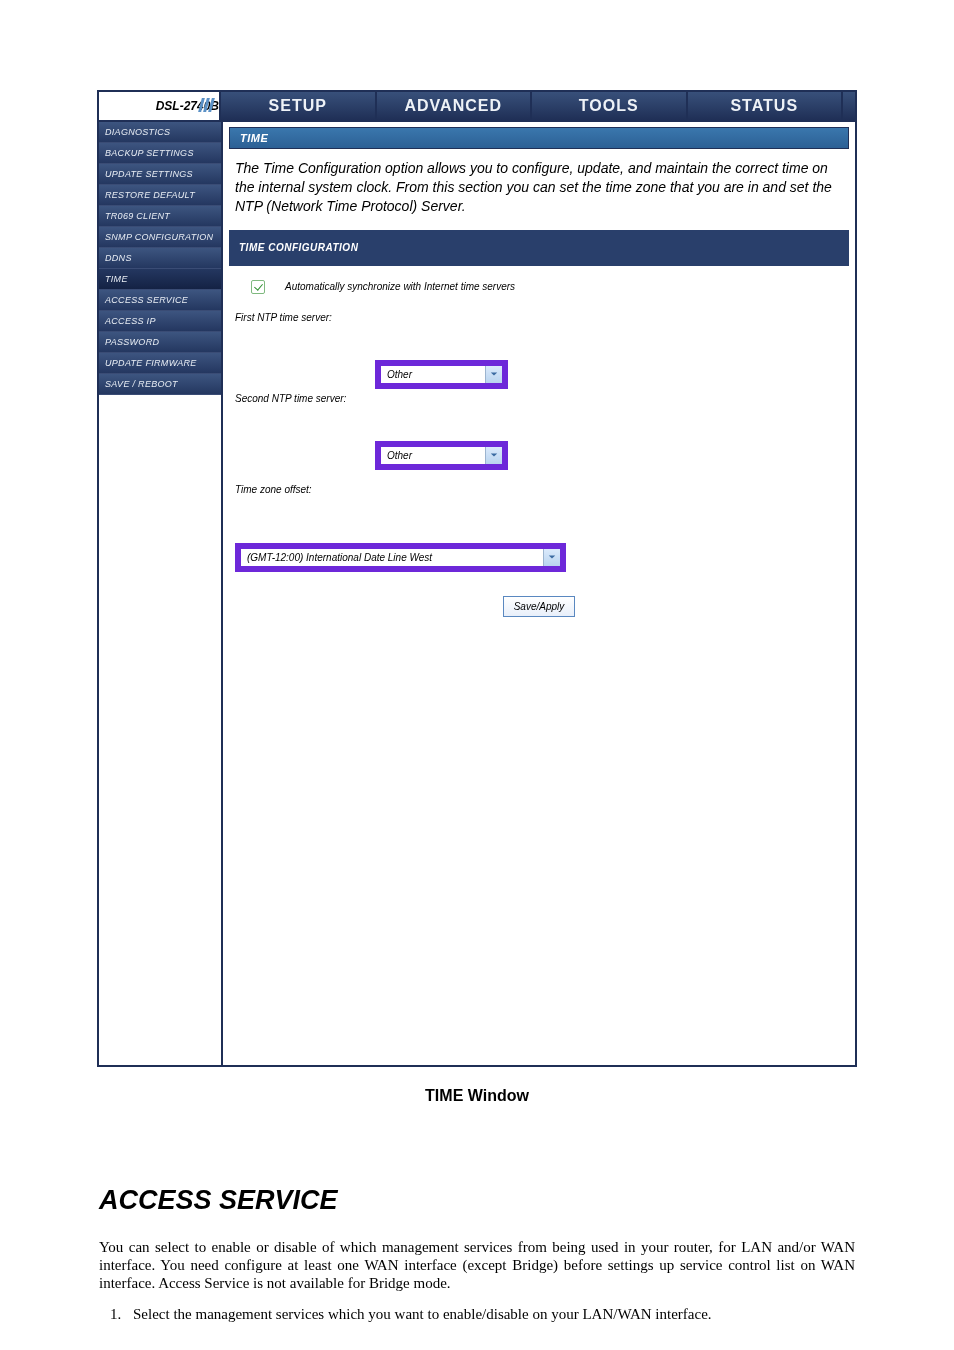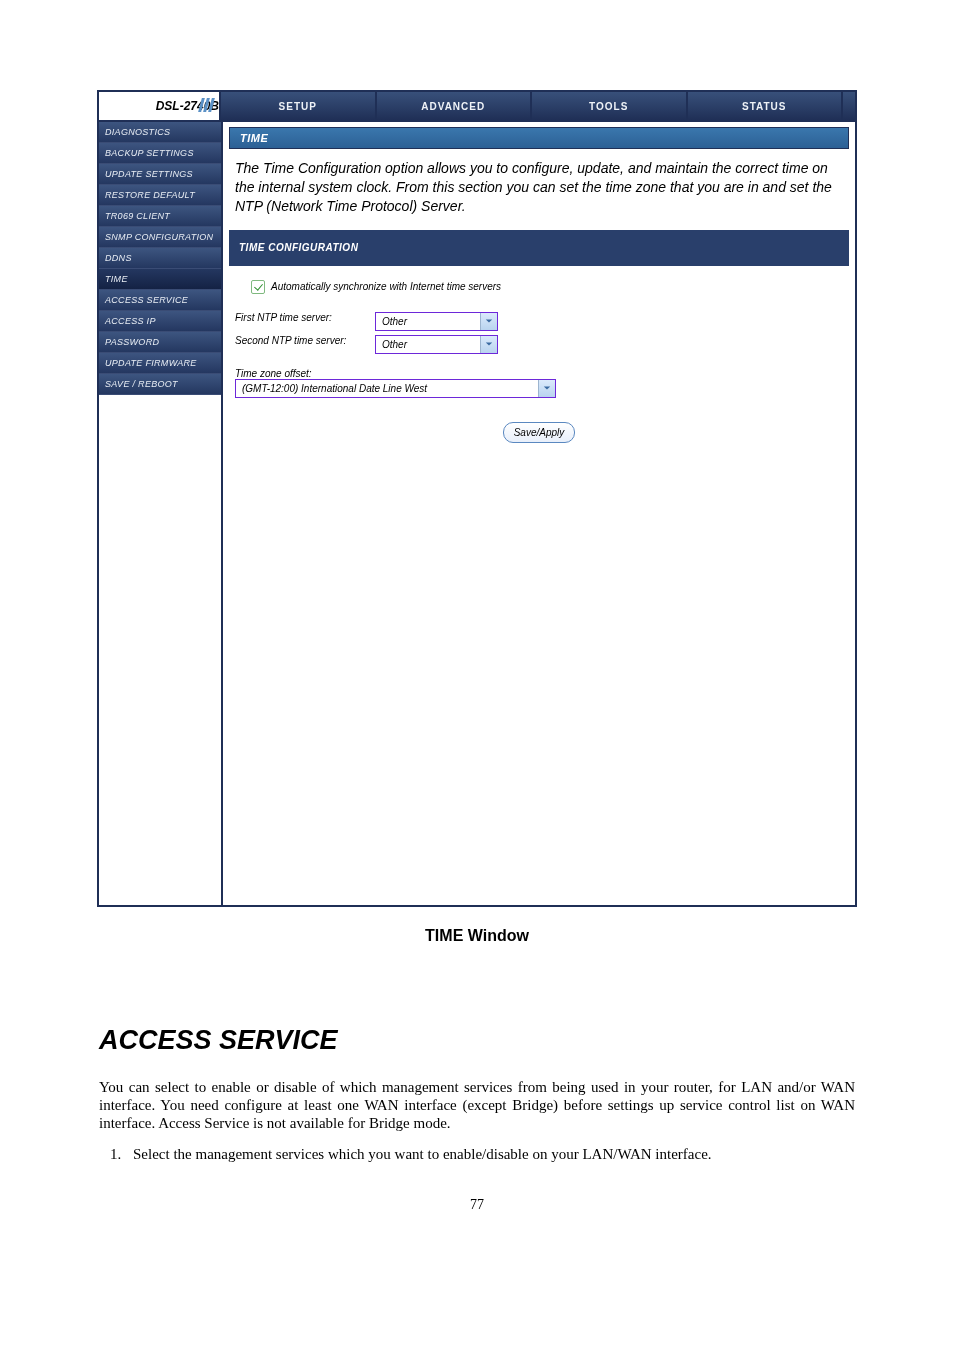--- a/index.html
+++ b/index.html
@@ -4,46 +4,46 @@
 <style>
   html,body{margin:0;padding:0;background:#fff;font-family:Verdana, Arial, sans-serif;color:#000;}
   .page{width:954px;margin:0 auto;padding:90px 0 60px;box-sizing:border-box;}
   
   .router{width:756px;margin:0 auto 20px;border:2px solid #1f2f56;background:#fff;font-family:"Verdana",Arial,sans-serif;font-size:10px;color:#000;}
   .router-top{display:flex;height:28px;border-bottom:2px solid #1f2f56;}
   .brand{width:122px;border-right:2px solid #1f2f56;position:relative;background:#fff;font-family:Arial, sans-serif;font-weight:bold;font-style:italic;font-size:12px;color:#000;display:flex;align-items:center;padding-left:8px;box-sizing:border-box;justify-content:flex-end;}
   .brand .bars{position:absolute;right:6px;top:6px;display:flex;gap:2px;}
   .brand .bars span{display:block;width:3px;height:14px;background:#5b91c6;transform:skewX(-15deg);}
   .tabs{flex:1;display:flex;}
-  .tab{flex:1;border-right:2px solid #1f2f56;background:linear-gradient(#38507a,#1f2f56);color:#eef2f7;font-size:10px;font-weight:bold;letter-spacing:1px;display:flex;align-items:center;justify-content:center;cursor:pointer;}
+  .tab{flex:1;border-right:2px solid #1f2f56;background:linear-gradient(#38507a,#1f2f56);color:#eef2f7;font-size:16px;font-weight:bold;letter-spacing:1px;display:flex;align-items:center;justify-content:center;cursor:pointer;}
   .tab:last-child{border-right:none;}
   .tab.pad{flex:0 0 12px;background:linear-gradient(#38507a,#1f2f56);}
   .router-body{display:flex;font-style:italic;}
   .sidebar{width:122px;border-right:2px solid #1f2f56;}
   .side-item{height:20px;padding:0 6px;border-bottom:1px solid #3a4c75;background:linear-gradient(#3d5580,#243760);color:#e8edf4;font-size:9px;letter-spacing:0.3px;display:flex;align-items:center;cursor:pointer;white-space:nowrap;}
   .side-item.active{background:linear-gradient(#243760,#142244);}
   .side-fill{height:510px;background:#fff;}
   .main{flex:1;background:#fff;}
   .sec-title{height:20px;background:linear-gradient(#3a77ad,#2c6095);color:#fff;font-size:11px;font-weight:bold;letter-spacing:0.5px;padding:0 10px;display:flex;align-items:center;border:1px solid #1f2f56;margin:5px 6px 0 6px;}
   .sec-text{font-size:14px;padding:10px 12px 14px;line-height:1.35;color:#000;}
   .sub-title{margin:0 6px;height:20px;background:#293f6b;color:#fff;font-size:10px;font-weight:bold;letter-spacing:0.5px;padding:8px 10px;display:flex;align-items:center;}
   .form{padding:14px 12px 10px;font-size:10px;}
-  .ck-row{display:flex;align-items:center;gap:6px;margin:0 0 18px 16px;}
+  .ck-row{display:flex;align-items:center;gap:20px;margin:0 0 18px 16px;}
   .ck{width:12px;height:12px;border:1px solid #7fb97f;border-radius:2px;display:flex;align-items:center;justify-content:center;background:#fff;}
   .ck.on::after{content:"";width:4px;height:7px;border-right:1.8px solid #2f8f2f;border-bottom:1.8px solid #2f8f2f;transform:rotate(40deg);margin-top:-2px;}
   .frow{display:flex;align-items:flex-start;margin:4px 0;}
   .flabel{width:140px;}
-  .select{display:flex;align-items:stretch;border:1px solid #6d28d9;background:#fff;height:17px;}
+  .select{display:flex;align-items:stretch;border:6px solid #6d28d9;background:#fff;height:17px;margin-top:48px;}
   .select .val{display:flex;align-items:center;padding:0 6px;font-size:10px;color:#000;}
   .select .arrow{width:16px;border-left:1px solid #9cb4cf;background:linear-gradient(#dbeafc,#b9d4ef);display:flex;align-items:center;justify-content:center;}
   .select .arrow svg{width:8px;height:8px;fill:#3a6aa1;}
   .w-sm .val{width:92px;}
   .w-lg .val{width:290px;}
   .save-row{display:flex;justify-content:center;margin:24px 0 8px;}
-  .btn{height:19px;padding:0 10px;font-size:10px;border:1px solid #5a88c0;border-radius:10px;background:linear-gradient(#fff,#e8effa);display:flex;align-items:center;cursor:pointer;}
+  .btn{height:19px;padding:0 10px;font-size:10px;border:1px solid #5a88c0;border-radius:0;background:linear-gradient(#fff,#e8effa);display:flex;align-items:center;cursor:pointer;}
   .space{height:430px;}
   .footer{height:26px;background:linear-gradient(#1e2a3f,#0c1526);color:#fff;display:flex;align-items:center;padding-left:20px;font-family:"Arial Black",Arial,sans-serif;font-weight:900;letter-spacing:2px;font-size:12px;border-top:2px solid #1f2f56;}
   
   .caption{text-align:center;font-family:Arial,sans-serif;font-weight:bold;font-size:16px;margin:8px 0 80px;}
   .doc{width:756px;margin:0 auto;font-family:"Times New Roman",serif;color:#000;}
   .doc h2{font-family:Arial,sans-serif;font-style:italic;font-weight:bold;font-size:27px;margin:0 0 22px;}
   .doc p{font-size:15px;margin:0 0 14px;text-align:justify;line-height:1.2;}
   .doc ol{margin:0 0 0 26px;padding:0;font-size:15px;}
   .doc li{padding-left:8px;margin-bottom:6px;}
   .pagenum{text-align:center;font-family:"Times New Roman",serif;font-size:14px;margin-top:34px;}

